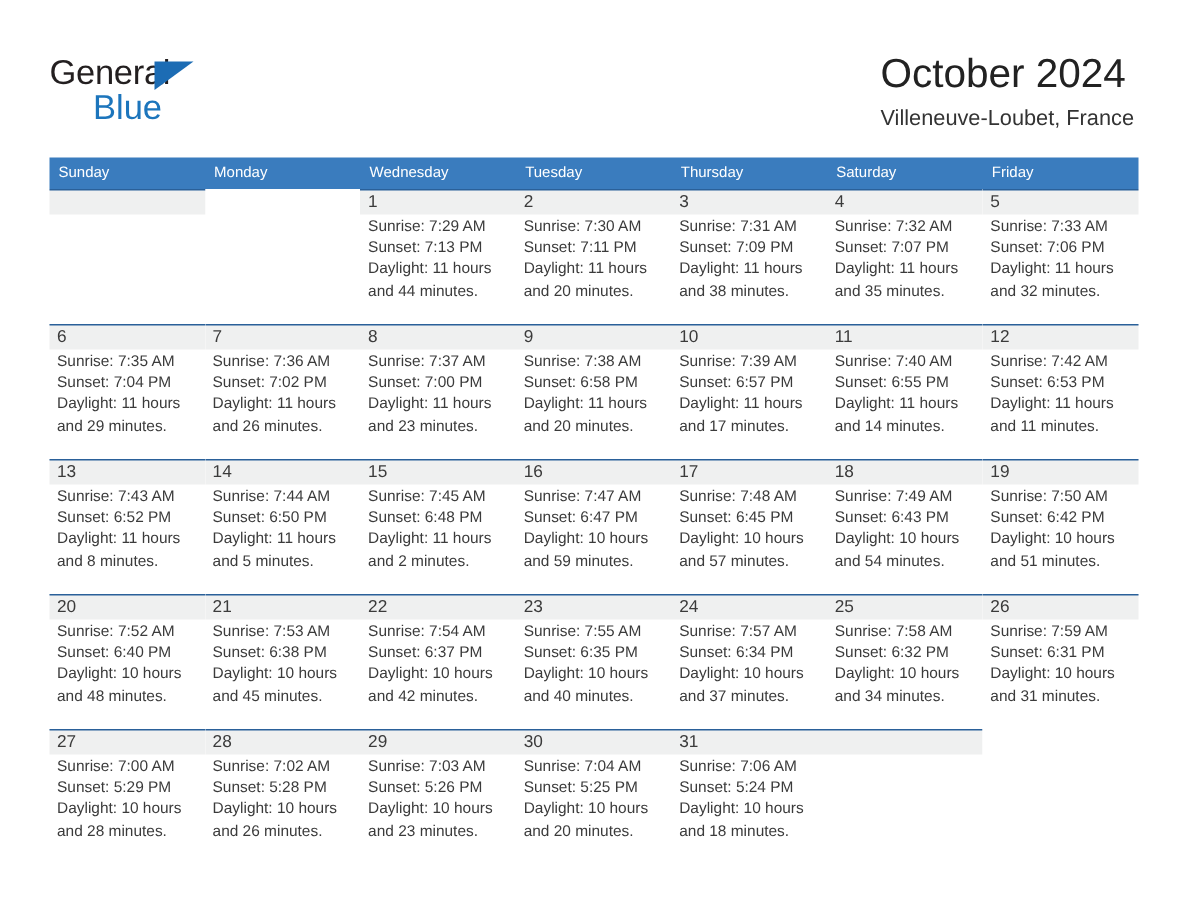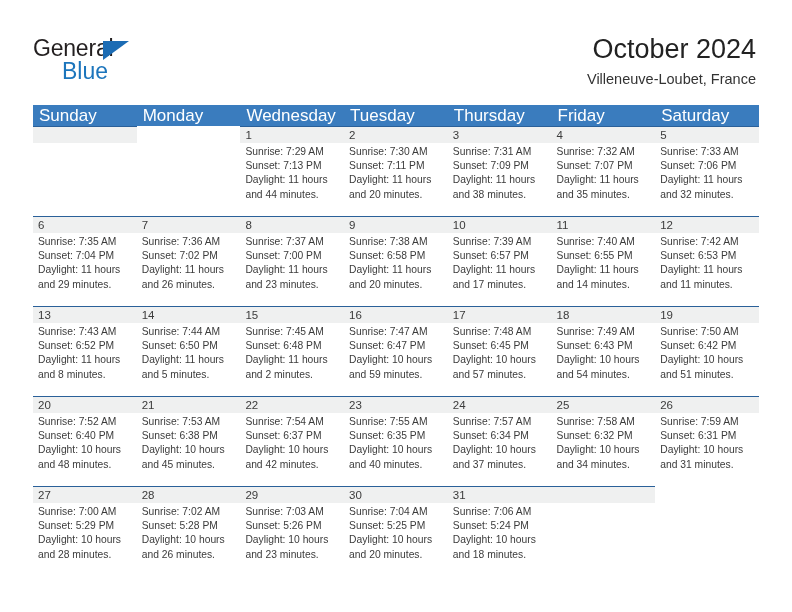--- a/index.html
+++ b/index.html
@@ -58,21 +58,21 @@
     font-size: 23px;
     color: #1c75bc;
     line-height: 25px;
     font-family: "Liberation Sans", sans-serif;
   }
 
   .title-block {
     position: absolute;
     right: 36px;
     top: 33px;
-    text-align: right;
+    text-align: left;
   }
   .cal-title {
     font-size: 27px;
     color: #222222;
     font-weight: normal;
     line-height: 32px;
     white-space: nowrap;
   }
   .cal-subtitle {
     margin-top: 5px;
@@ -92,21 +92,21 @@
   .dow-row {
     display: flex;
     width: 726px;
     height: 21px;
     background: #3a7cbe;
   }
   .dow {
     flex: 0 0 103.71px;
     width: 103.71px;
     color: #ffffff;
-    font-size: 17px;
+    font-size: 10px;
     line-height: 21px;
     padding-left: 6px;
     white-space: nowrap;
     overflow: hidden;
   }
 
   .week-row {
     display: flex;
     width: 726px;
     height: 90px;
@@ -171,22 +171,22 @@
 
   </div>
 
   <div class="calendar">
     <div class="dow-row" id="dow-row">
         <div class="dow">Sunday</div>
         <div class="dow">Monday</div>
         <div class="dow">Wednesday</div>
         <div class="dow">Tuesday</div>
         <div class="dow">Thursday</div>
+        <div class="dow">Saturday</div>
         <div class="dow">Friday</div>
-        <div class="dow">Saturday</div>
       </div>
     <div id="weeks-container">
         <div class="week-row">
           <div class="day-cell blank-strip">
             <div class="daynum-strip"></div>
           </div>
           <div class="day-cell"></div>
           <div class="day-cell filled">
             <div class="daynum-strip"></div>
             <div class="daynum">1</div>

